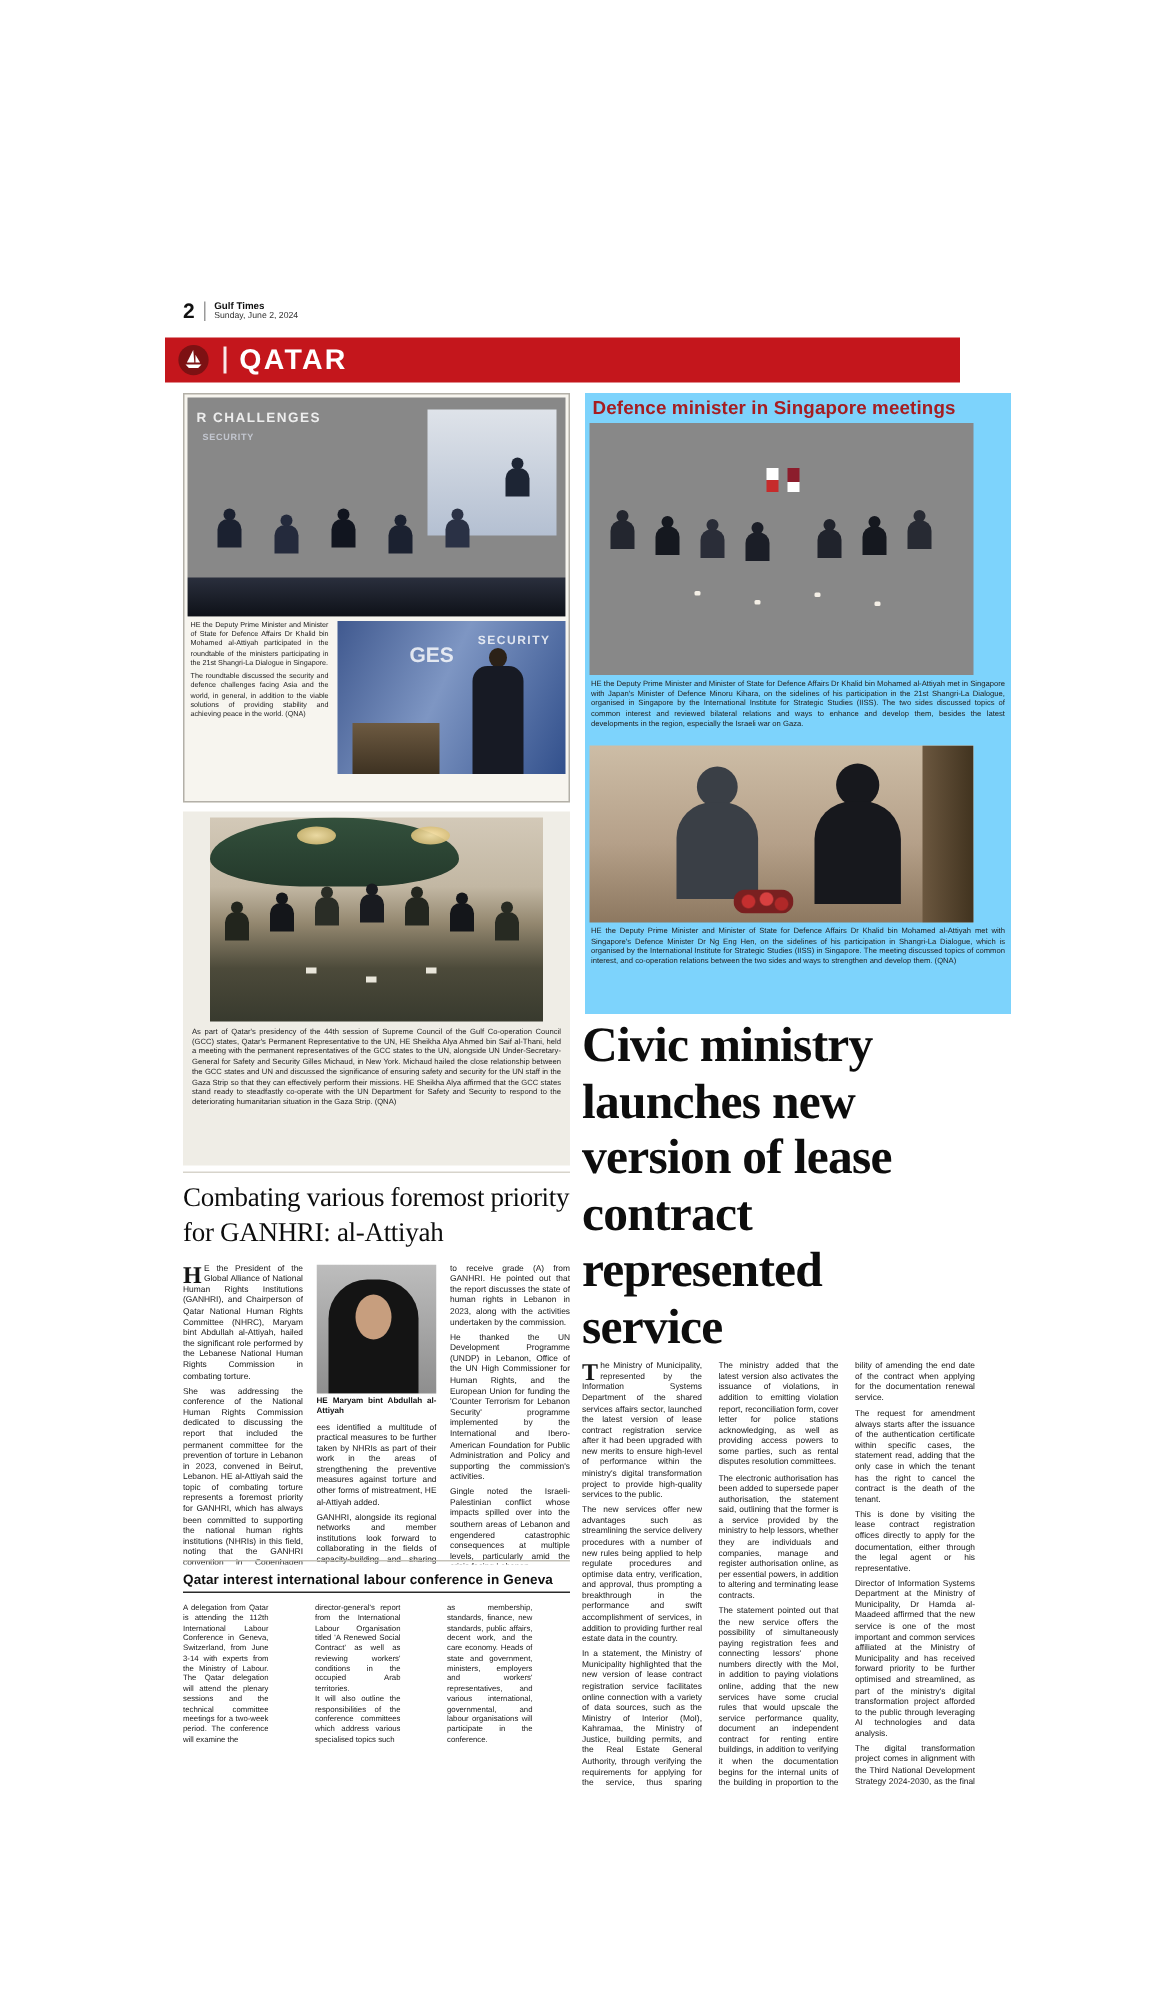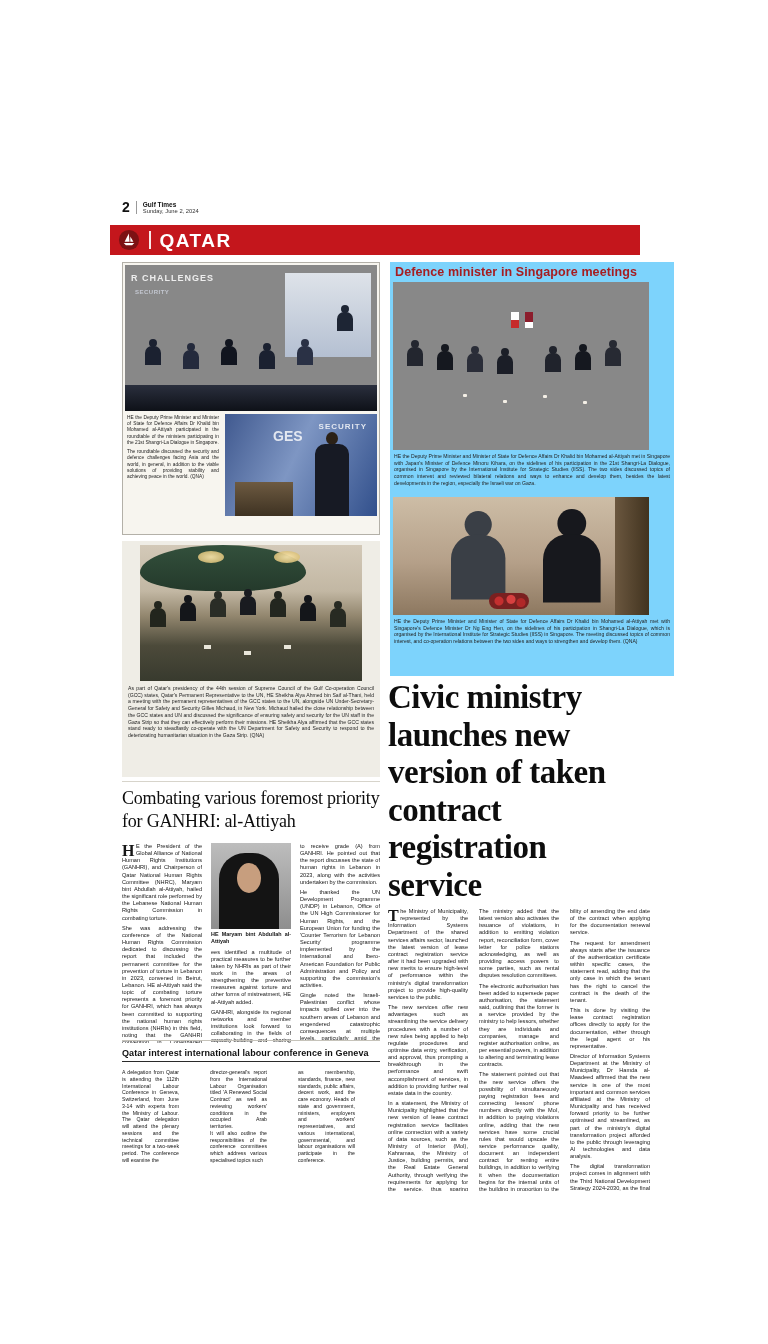--- a/index.html
+++ b/index.html
@@ -241,21 +241,21 @@
       </div>
     </div>
     <div class="col bodytext">
       <p>to receive grade (A) from GANHRI. He pointed out that the report discusses the state of human rights in Lebanon in 2023, along with the activities undertaken by the commission.</p>
       <p>He thanked the UN Development Programme (UNDP) in Lebanon, Office of the UN High Commissioner for Human Rights, and the European Union for funding the 'Counter Terrorism for Lebanon Security' programme implemented by the International and Ibero-American Foundation for Public Administration and Policy and supporting the commission's activities.</p>
       <p>Gingle noted the Israeli-Palestinian conflict whose impacts spilled over into the southern areas of Lebanon and engendered catastrophic consequences at multiple levels, particularly amid the crisis facing Lebanon.</p>
 
     </div>
   </div>
 
-  <div class="abs serif-head civic-head">Civic ministry launches new version of taken contract registration service</div>
+  <div class="abs serif-head civic-head">Civic ministry launches new version of lease contract represented service</div>
   <div class="abs cols civic-cols">
     <div class="col bodytext">
       <p class="dropcap">The Ministry of Municipality, represented by the Information Systems Department of the shared services affairs sector, launched the latest version of lease contract registration service after it had been upgraded with new merits to ensure high-level of performance within the ministry's digital transformation project to provide high-quality services to the public.</p>
       <p>The new services offer new advantages such as streamlining the service delivery procedures with a number of new rules being applied to help regulate procedures and optimise data entry, verification, and approval, thus prompting a breakthrough in the performance and swift accomplishment of services, in addition to providing further real estate data in the country.</p>
       <p>In a statement, the Ministry of Municipality highlighted that the new version of lease contract registration service facilitates online connection with a variety of data sources, such as the Ministry of Interior (MoI), Kahramaa, the Ministry of Justice, building permits, and the Real Estate General Authority, through verifying the requirements for applying for the service, thus sparing applicants the hassle of uploading supportive attachments and documents, and providing the summary of registration and fines less than QR5,000, prior to the submission of the request.</p>
     </div>
     <div class="col bodytext">
       <p>The ministry added that the latest version also activates the issuance of violations, in addition to emitting violation report, reconciliation form, cover letter for police stations acknowledging, as well as providing access powers to some parties, such as rental disputes resolution committees.</p>
       <p>The electronic authorisation has been added to supersede paper authorisation, the statement said, outlining that the former is a service provided by the ministry to help lessors, whether they are individuals and companies, manage and register authorisation online, as per essential powers, in addition to altering and terminating lease contracts.</p>
       <p>The statement pointed out that the new service offers the possibility of simultaneously paying registration fees and connecting lessors' phone numbers directly with the MoI, in addition to paying violations online, adding that the new services have some crucial rules that would upscale the service performance quality, document an independent contract for renting entire buildings, in addition to verifying it when the documentation begins for the internal units of the building in proportion to the periods of the main contract, thus calculating the fees for the service based on the number of units according to the text of the law, and the possi-</p>

